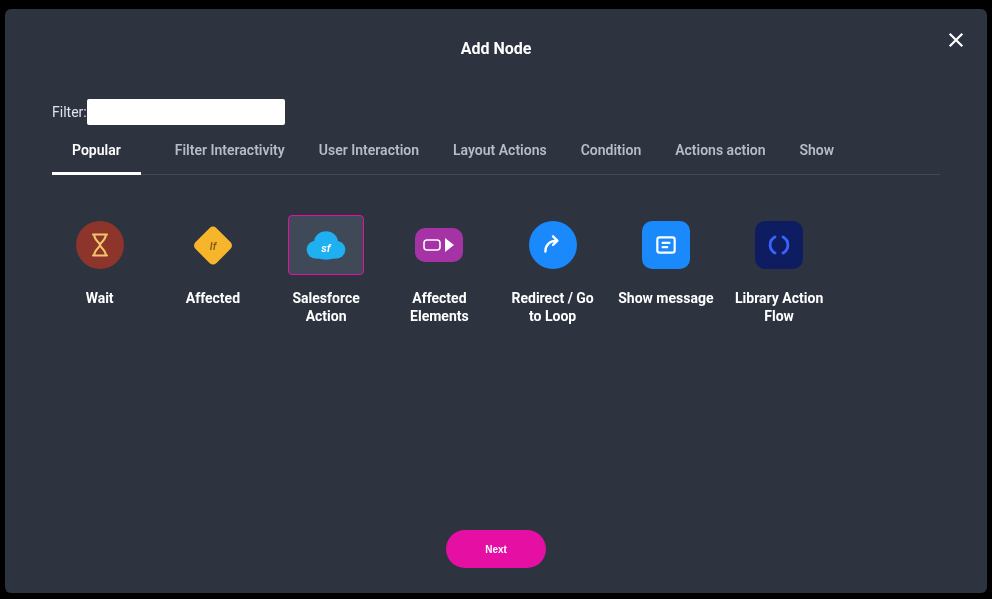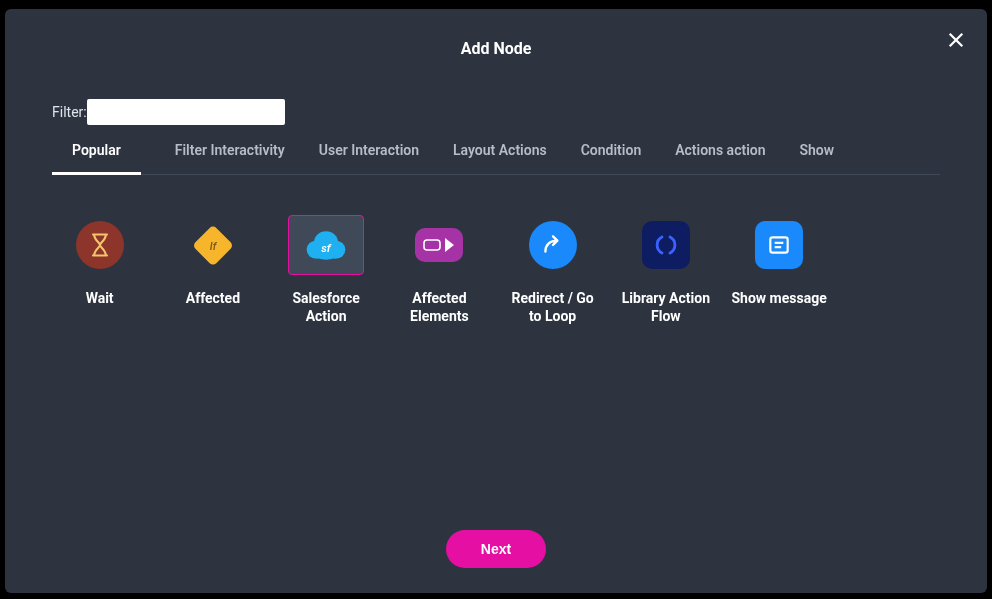--- a/index.html
+++ b/index.html
@@ -161,21 +161,21 @@
       position: absolute;
       bottom: 25px;
       left: 50%;
       transform: translateX(-50%);
       width: 100px;
       height: 38px;
       background: #e510a3;
       border: none;
       border-radius: 19px;
       color: #fff;
-      font-size: 14px;
+      font-size: 10px;
       font-weight: 600;
       cursor: pointer;
     }
 
     
     .bg-brown { background: #8d342b; }
     .bg-purple { background: #a633a6; border-radius: 10px; width: 48px; height: 34px;}
     .bg-blue { background: #1989fb; }
     .bg-navy-rounded { background: #0e1d61; border-radius: 10px; width: 48px; height: 48px;}
   </style>
@@ -266,41 +266,41 @@
           <svg width="26" height="26" viewBox="0 0 24 24" fill="none" stroke="#fff" stroke-width="2.2" stroke-linecap="round" stroke-linejoin="round">
             <path d="M5 18 C5 12 9 8 16 8 M16 8 L12 4 M16 8 L12 12"></path>
           </svg>
         </div>
       </div>
       <div class="node-label">Redirect / Go to Loop</div>
     </div>
 
     <div class="node-item">
       <div class="node-icon-wrap">
-        <div class="node-icon bg-navy-rounded">
-          <svg width="30" height="30" viewBox="0 0 30 30" fill="none" stroke="#3b62ff" stroke-width="2.8" stroke-linecap="round">
-            <path d="M11 7 A9 9 0 0 0 11 23"></path>
-            <path d="M19 7 A9 9 0 0 1 19 23"></path>
-          </svg>
-        </div>
-      </div>
-      <div class="node-label">Library Action Flow</div>
-    </div>
-
-    <div class="node-item">
-      <div class="node-icon-wrap">
         <div class="node-icon bg-blue" style="border-radius:10px;">
           <svg width="26" height="26" viewBox="0 0 24 24" fill="none" stroke="#fff" stroke-width="2">
             <rect x="4" y="5" width="16" height="14" rx="2"></rect>
             <line x1="8" y1="10" x2="16" y2="10"></line>
             <line x1="8" y1="14" x2="14" y2="14"></line>
           </svg>
         </div>
       </div>
       <div class="node-label">Show message</div>
     </div>
 
+    <div class="node-item">
+      <div class="node-icon-wrap">
+        <div class="node-icon bg-navy-rounded">
+          <svg width="30" height="30" viewBox="0 0 30 30" fill="none" stroke="#3b62ff" stroke-width="2.8" stroke-linecap="round">
+            <path d="M11 7 A9 9 0 0 0 11 23"></path>
+            <path d="M19 7 A9 9 0 0 1 19 23"></path>
+          </svg>
+        </div>
+      </div>
+      <div class="node-label">Library Action Flow</div>
+    </div>
+
 
   </div>
 
   <button class="next-btn">Next</button>
 
 </div>
 
 </body></html>

